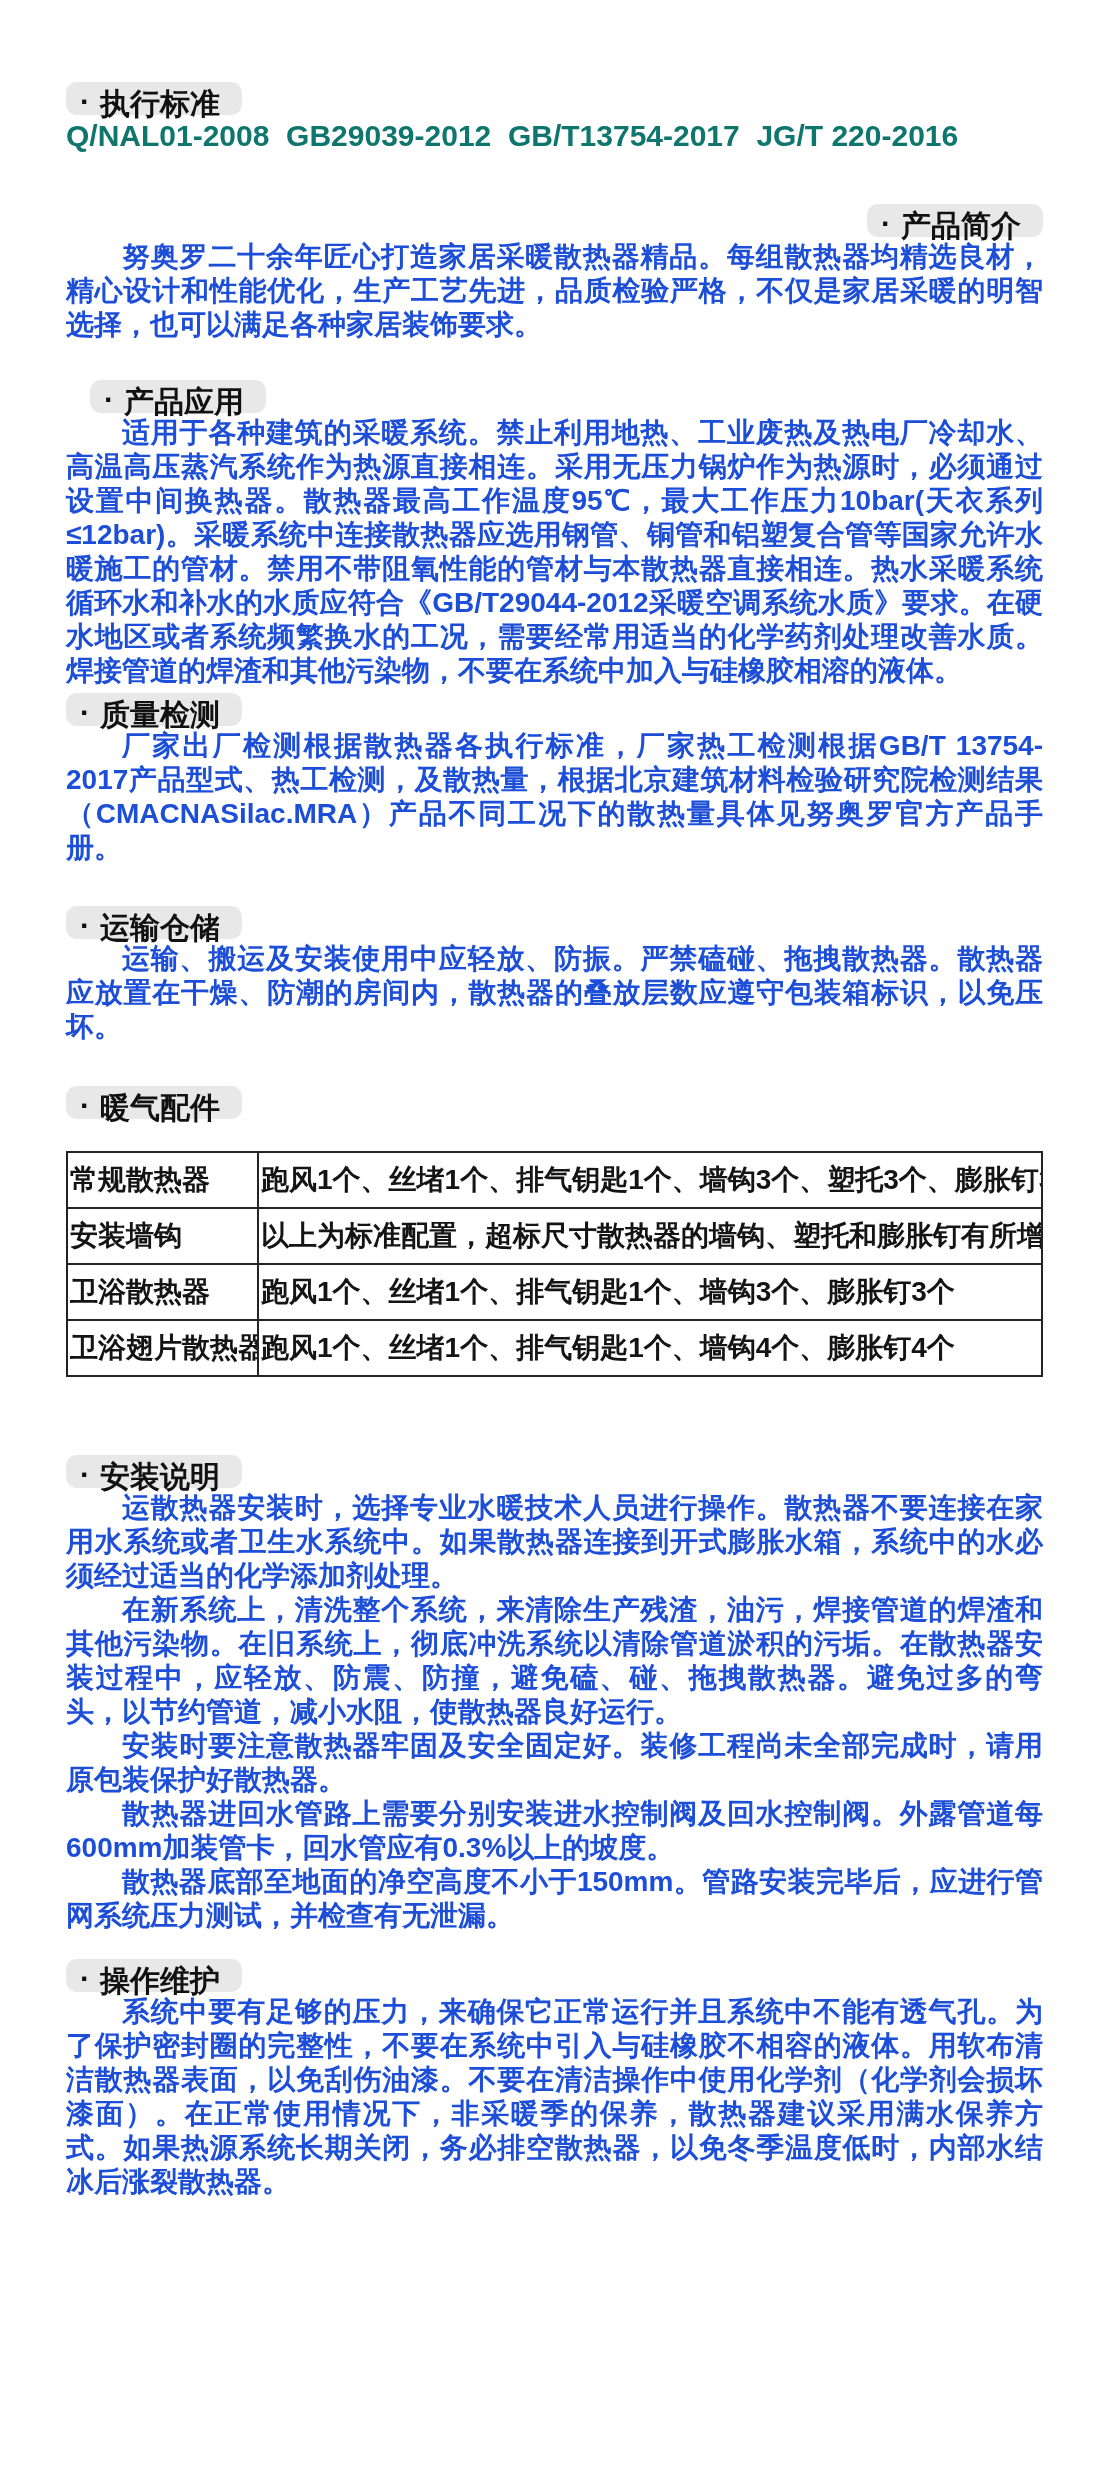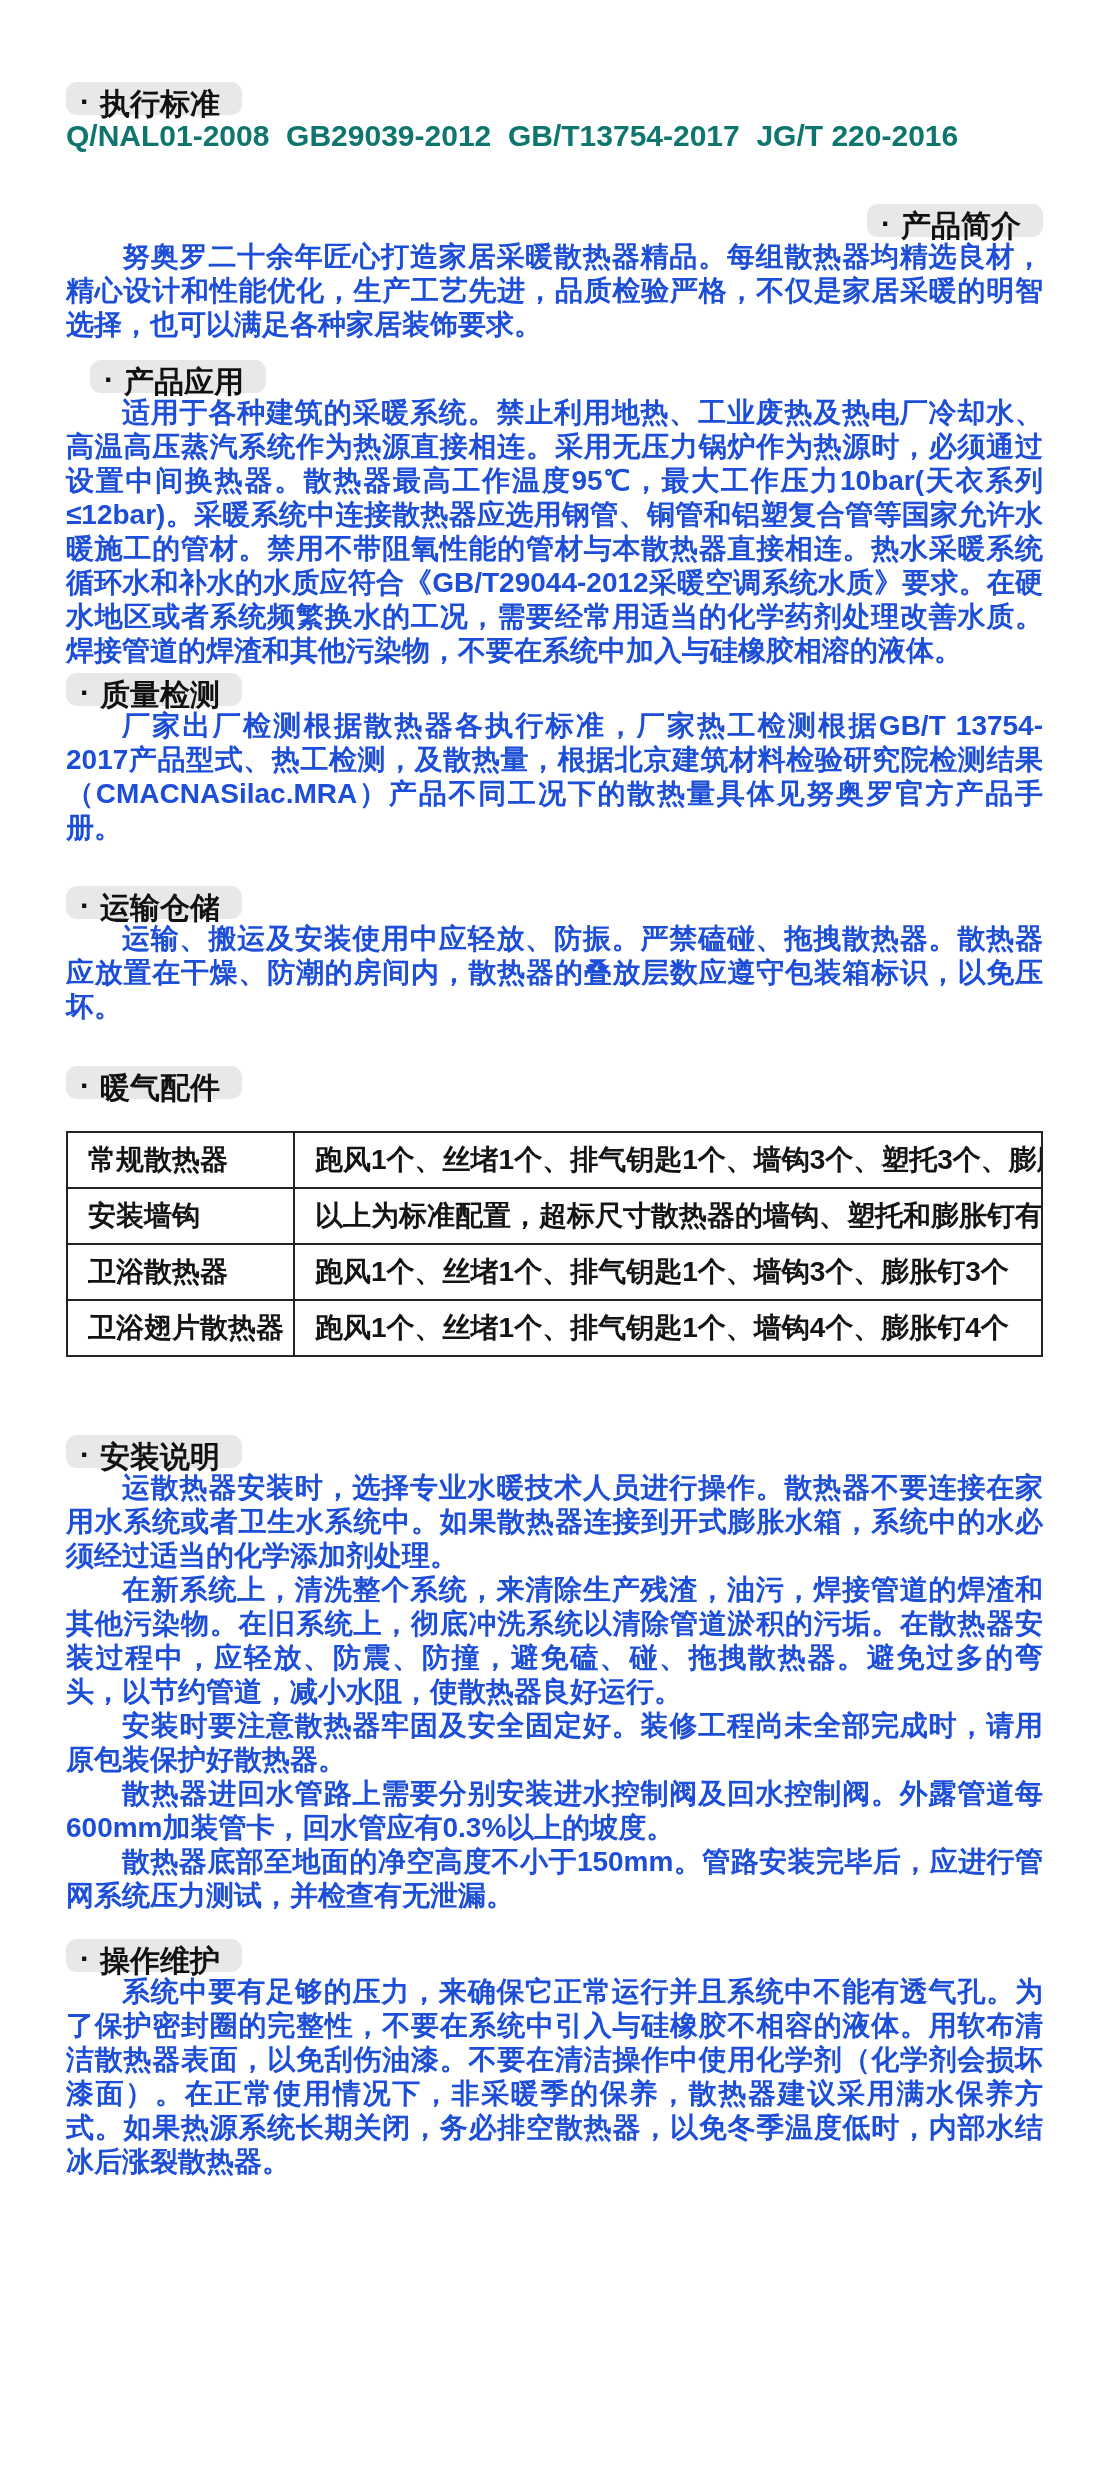--- a/index.html
+++ b/index.html
@@ -60,34 +60,34 @@
   table.acc-table {
     width: 100%;
     border-collapse: collapse;
     table-layout: fixed;
   }
   table.acc-table td {
     border: 2px solid #232323;
     height: 46px;
     font-size: 28px;
     line-height: 32px;
-    padding: 4px 20px;
+    padding: 4px 2px;
     vertical-align: middle;
     overflow: hidden;
     white-space: nowrap;
   }
   td.label-cell { width: 185px; padding-left: 10px; }
   td.value-cell { padding-left: 16px; }
   
   .mt23 { margin-top: 5px; }
   .mt26 { margin-top: 26px; }
   .mt27 { margin-top: 27px; }
   .mt29 { margin-top: 29px; }
   .mt32 { margin-top: 32px; }
-  .mt38 { margin-top: 18px; padding-left: 24px; }
+  .mt38 { margin-top: 38px; padding-left: 24px; }
   .mt41 { margin-top: 41px; }
   .mt42 { margin-top: 42px; }
   .mt44 { margin-top: 44px; }
   .mt45 { margin-top: 45px; }
   .mt50 { margin-top: 50px; text-align: right; }
   .mt53 { margin-top: 78px; }
 </style>
 </head>
 <body>
 

